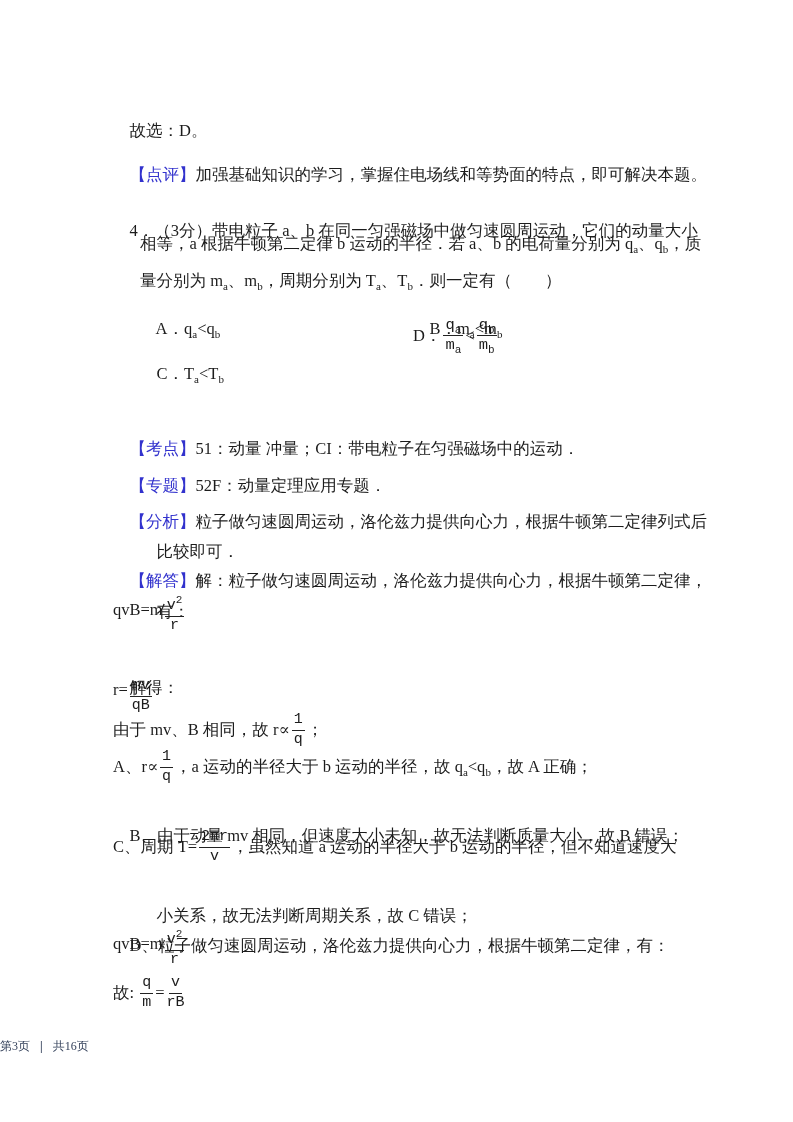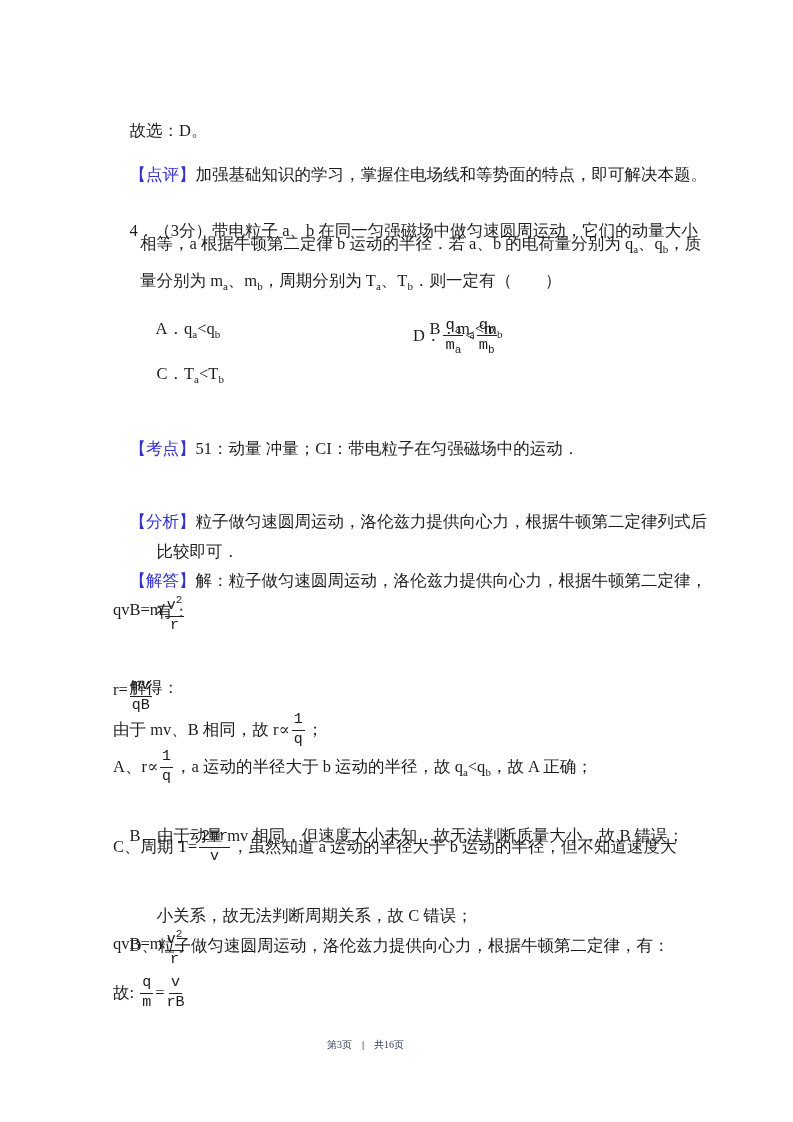--- a/index.html
+++ b/index.html
@@ -41,22 +41,21 @@
   }
   .frac .num{border-bottom:1.4px solid #222;padding:0 2px 1px 2px;text-align:center;}
   .frac .den{padding-top:1px;text-align:center;}
   .frac.big{font-size:15.5px;}
   
   .vline{display:flex;align-items:center;}
   .formula{display:flex;align-items:flex-start;}
   .optrow{white-space:pre;}
   .footer{
     position:absolute;left:0;right:0;top:1038px;
-    text-align:center;
-    font-size:10px;
+    font-size:12px;
     color:var(--footer_color);
   }
   .footer .sep{display:inline-block;margin:0 10px;font-weight:bold;}
 </style>
 </head>
 <body>
 
 <div class="page">
 
   <div class="line" style="top:95px">
@@ -93,20 +92,23 @@
     <span class="frac big">
       <span class="num"><span>q</span><sub>b</sub></span>
       <span class="den"><span>m</span><sub>b</sub></span>
     </span>
   </div>
 
   <div class="line" style="top:413px">
     <span class="label">【考点】</span><span>51：动量 冲量；CI：带电粒子在匀强磁场中的运动．</span>
   </div>
 
+  <div class="line" style="top:450px">
+    <span class="label">【专题】</span><span>52F：动量定理应用专题．</span>
+  </div>
 
   <div class="line" style="top:486px">
     <span class="label">【分析】</span><span>粒子做匀速圆周运动，洛伦兹力提供向心力，根据牛顿第二定律列式后</span>
   </div>
   <div class="line indent" style="top:516px">
     <span>比较即可．</span>
   </div>
 
   <div class="line" style="top:545px">
     <span class="label">【解答】</span><span>解：粒子做匀速圆周运动，洛伦兹力提供向心力，根据牛顿第二定律，</span>

